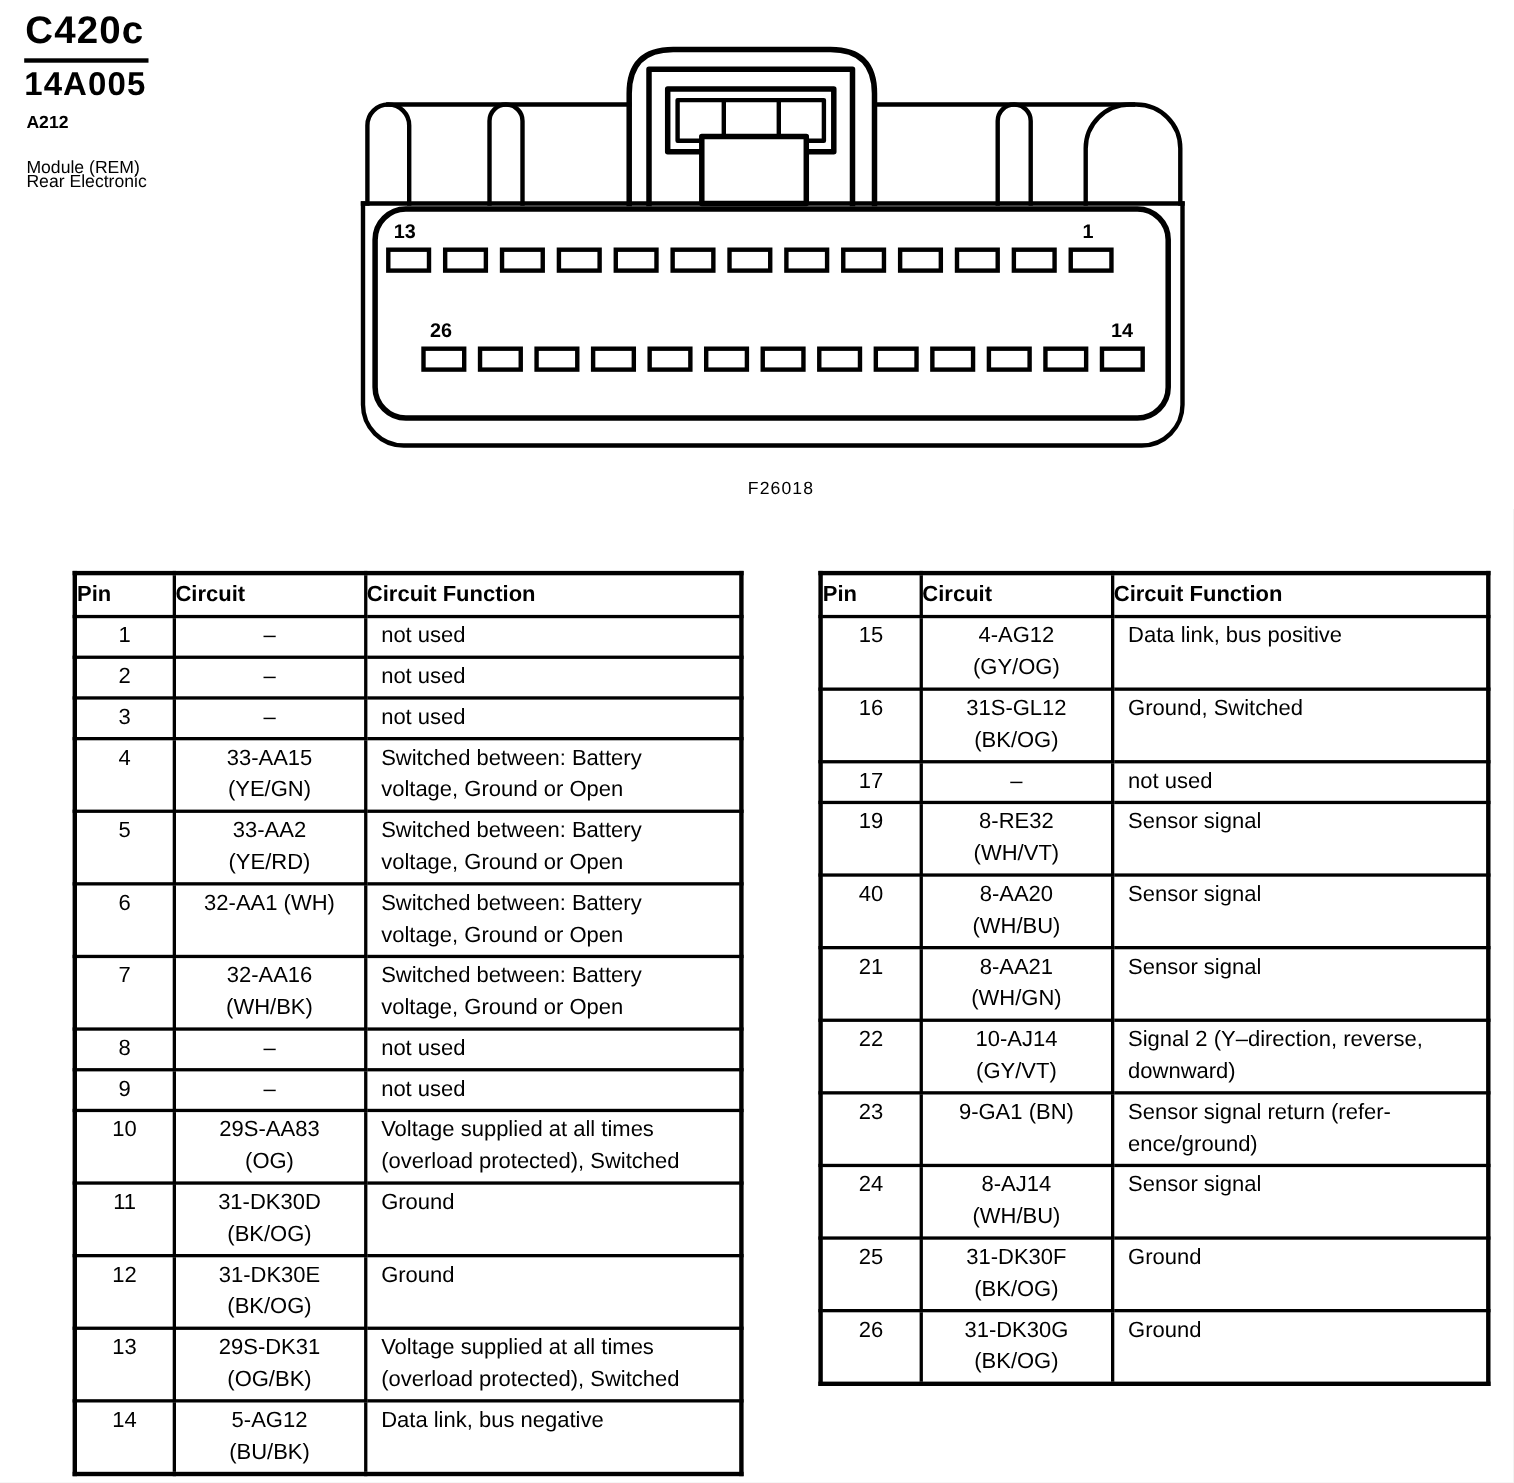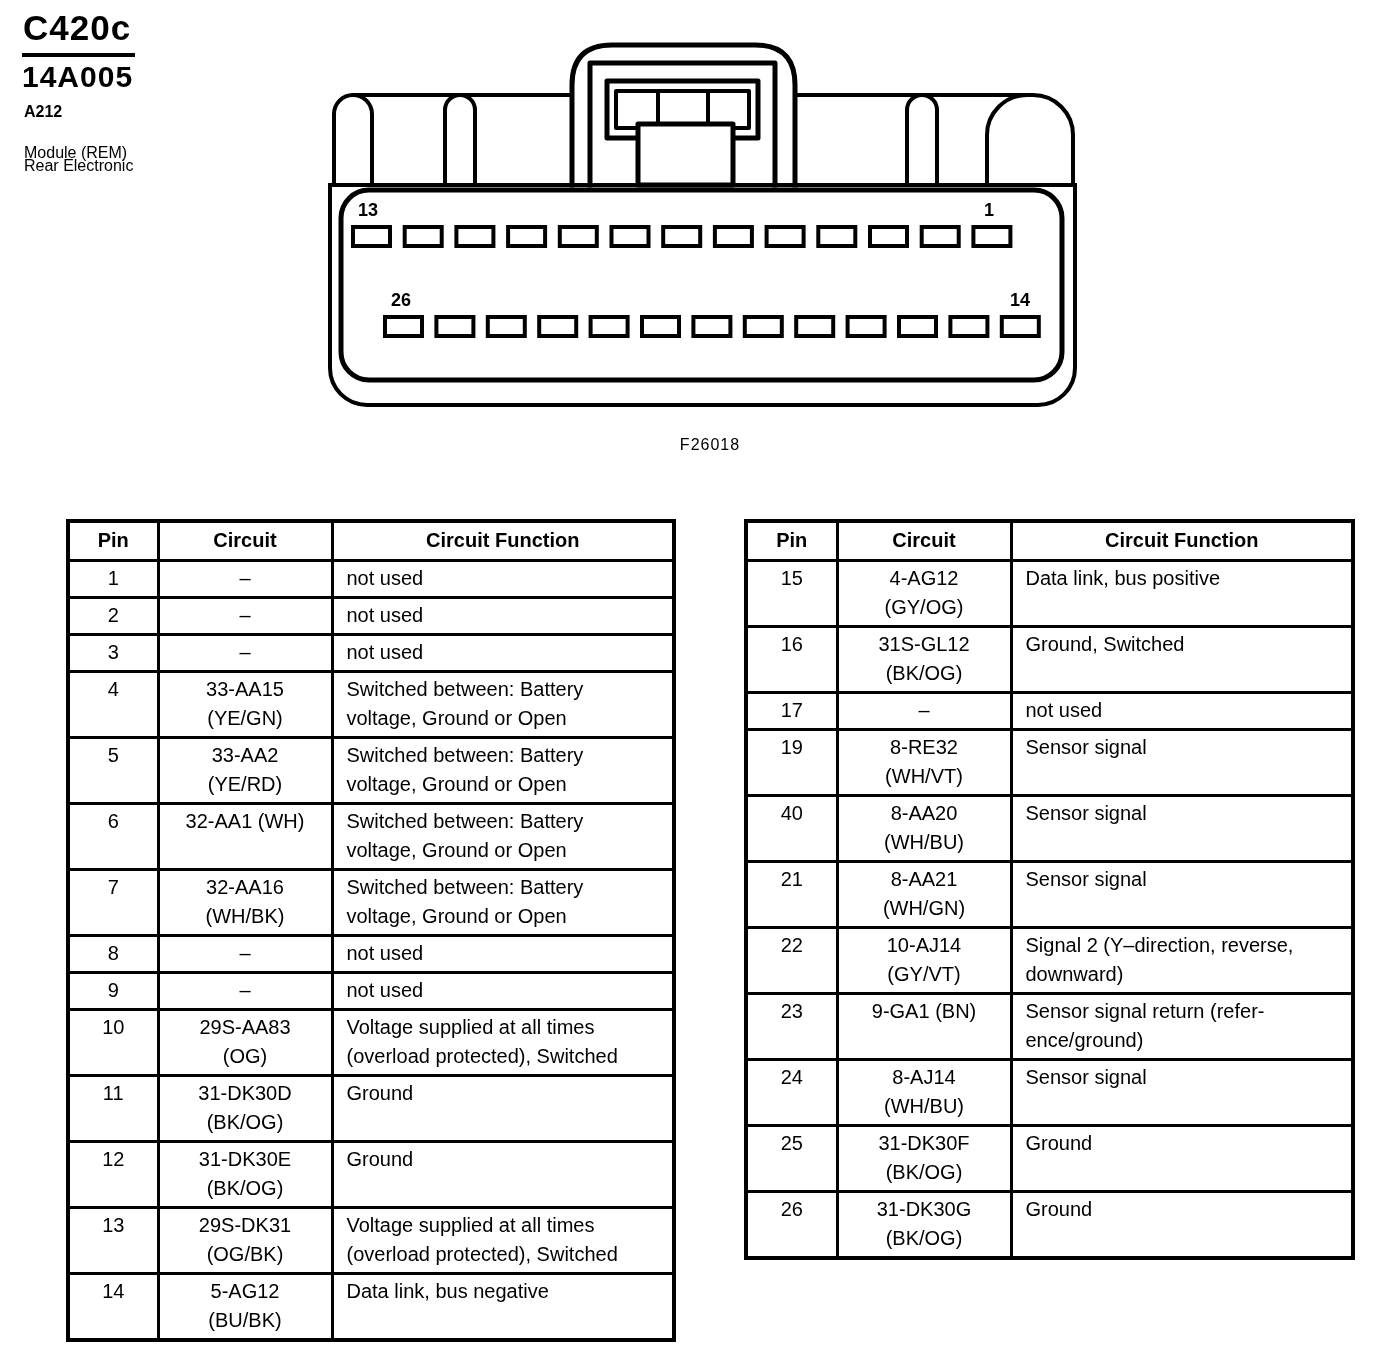--- a/index.html
+++ b/index.html
@@ -23,21 +23,21 @@
   .connector text{font-family:"Liberation Sans",sans-serif;font-size:18px;font-weight:bold;
     text-anchor:middle;fill:#000;}
   .fig-caption{position:absolute;left:650px;top:436px;width:120px;text-align:center;
     font-size:16px;letter-spacing:1px;}
   
   .pin-table{position:absolute;border-collapse:collapse;table-layout:fixed;}
   .pin-table-left{left:66px;top:519px;width:610px;}
   .pin-table-right{left:744px;top:519px;width:611px;}
   .pin-table th,.pin-table td{border:3px solid #000;vertical-align:top;
     font-size:20px;line-height:29px;padding:2px 4px 3px 4px;}
-  .pin-table th{height:34px;line-height:32px;font-weight:bold;text-align:center;padding:1px 0;}
+  .pin-table th{height:34px;line-height:32px;font-weight:bold;text-align:left;padding:1px 0;}
   .pin-table{border:4px solid #000;}
   .col-pin{text-align:center;}
   .col-circuit{text-align:center;white-space:pre-line;}
   .col-func{text-align:left;padding-left:13px !important;white-space:pre-line;}
 </style>
 </head>
 <body>
 
 <div class="sheet">
 

